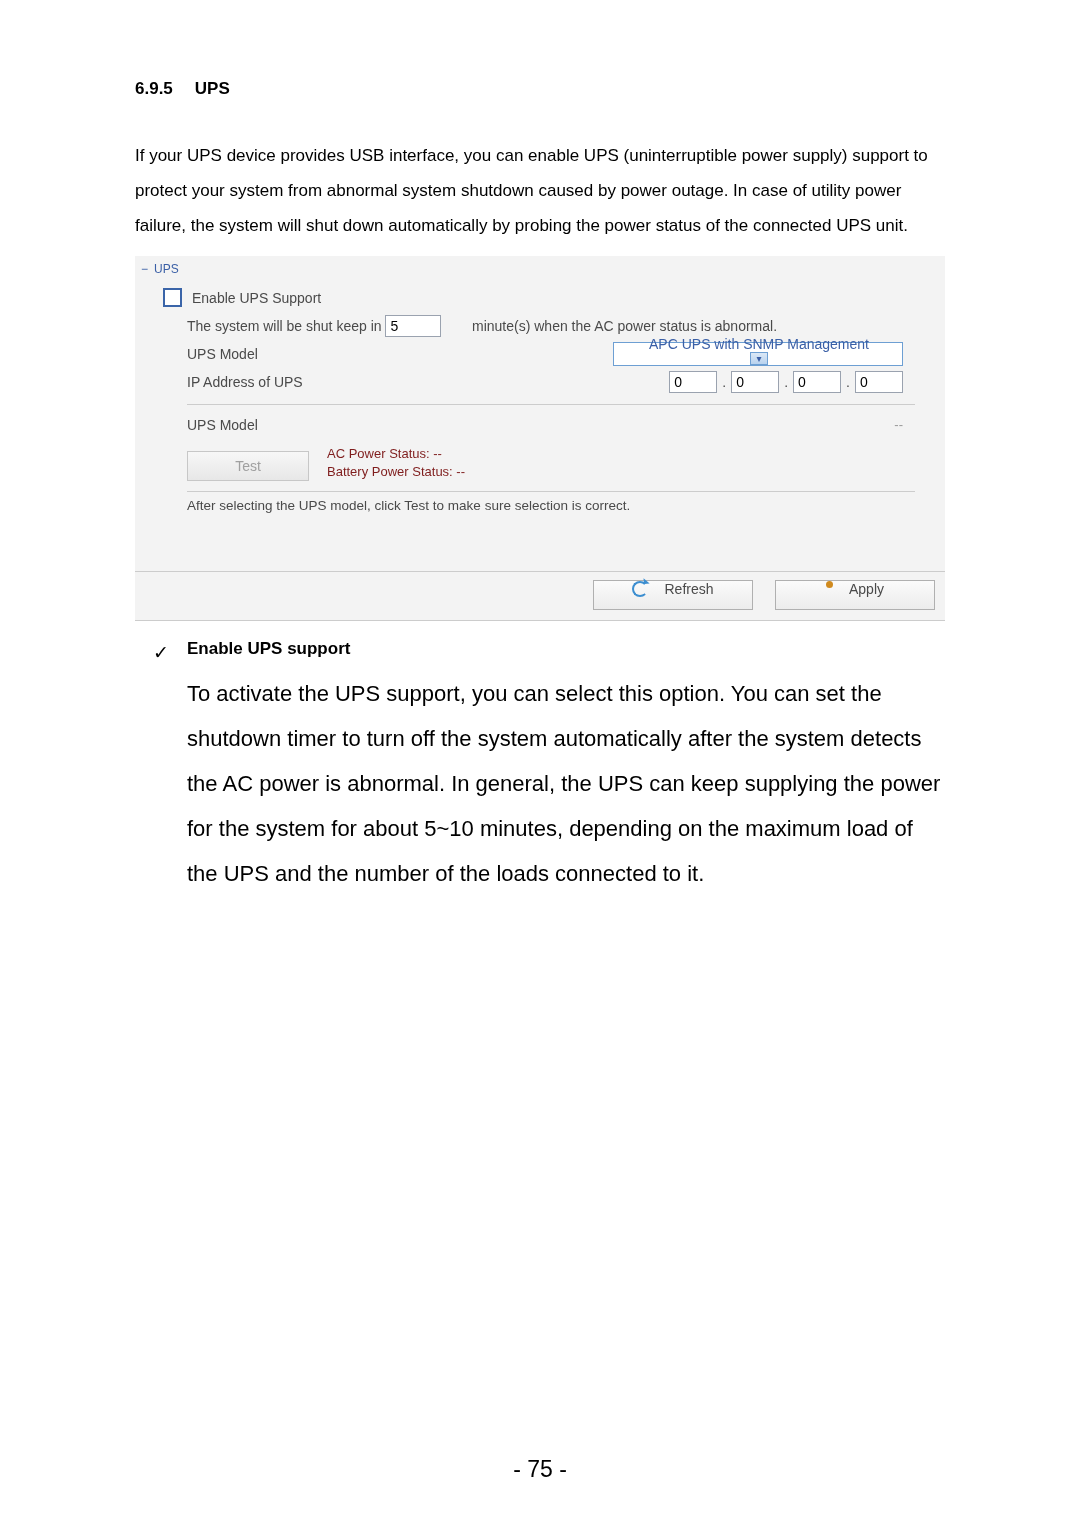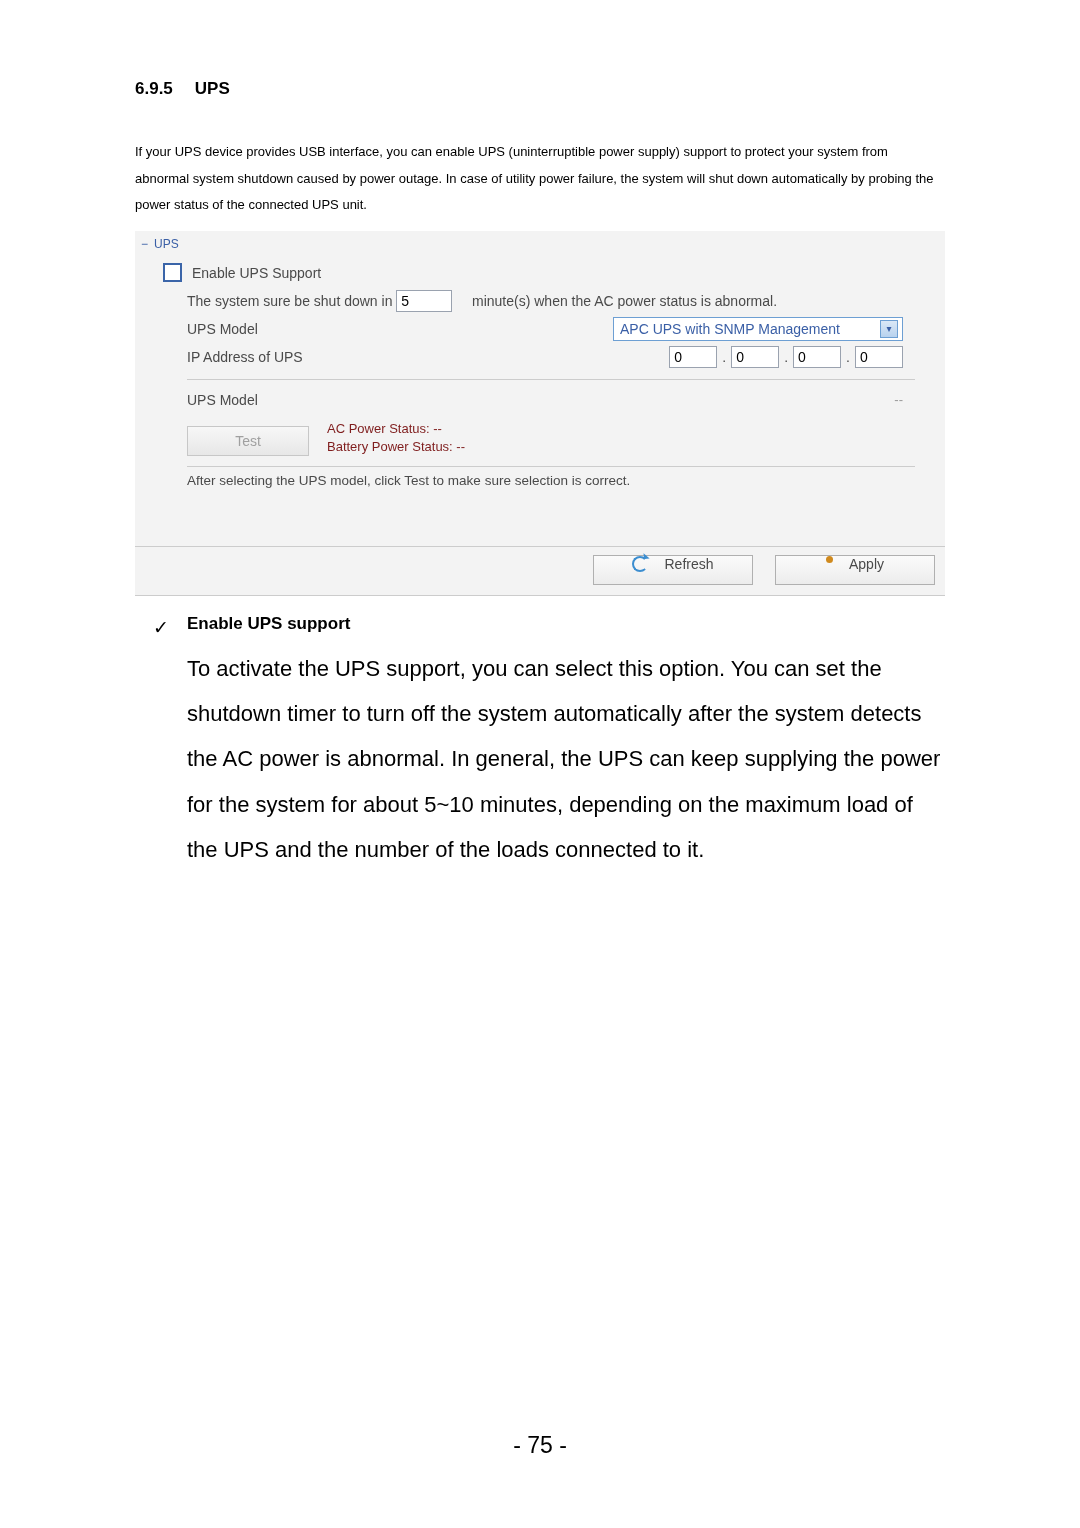--- a/index.html
+++ b/index.html
@@ -13,21 +13,21 @@
     padding: 67px 135px 60px 135px;
     margin-top: 12px;
   }
   .heading {
     font-size: 17px;
     font-weight: bold;
     margin-bottom: 40px;
   }
   .heading-num { margin-right: 22px; }
   .body-text {
-    font-size: 13px;
+    font-size: 17px;
     line-height: 2.05;
     margin-bottom: 12px;
   }
 
   
   .panel {
     background: #f3f3f3;
     border-bottom: 1px solid #ccc;
     font-family: Tahoma, Arial, sans-serif;
     font-size: 14px;
@@ -62,23 +62,24 @@
     border: 1px solid #9aa2af;
     background: #fff;
     font: inherit;
     padding: 0 4px;
     text-align: left;
   }
   .select {
     width: 278px; height: 22px;
     border: 1px solid #6d9fd3;
     background: #fff;
-    display: flex; align-items: center; justify-content: space-between;
+    display: flex; align-items: center; justify-content: flex-end;
     padding: 0 4px 0 6px;
     color: #3a5fa6;
+    flex-direction: column;
   }
   .select-arrow {
     width: 16px; height: 16px;
     background: linear-gradient(#dbe8f6,#b8d2ee);
     border: 1px solid #6d9fd3;
     display: flex; align-items: center; justify-content: center;
     font-size: 10px; color: #3a5fa6;
   }
   .ip-group { display: flex; align-items: center; }
   .ip-group .txtin { width: 38px; }
@@ -168,21 +169,21 @@
     <div class="ups-body">
       <div class="row">
         <div class="label-col">
           <span class="checkbox"></span>
           <span>Enable UPS Support</span>
         </div>
       </div>
 
       <div class="row">
         <div class="label-col">
-          <span>The system sure be shut down in</span>&nbsp;
+          <span>The system will be shut keep in</span>&nbsp;
           <input class="txtin" value="5" style="">
         </div>
         <span>minute(s) when the AC power status is abnormal.</span>
       </div>
 
       <div class="row">
         <div class="label-col">
             <span>UPS Model</span>
           </div>
         <div style="flex:1; display:flex; justify-content:flex-end; padding-right:12px;">

